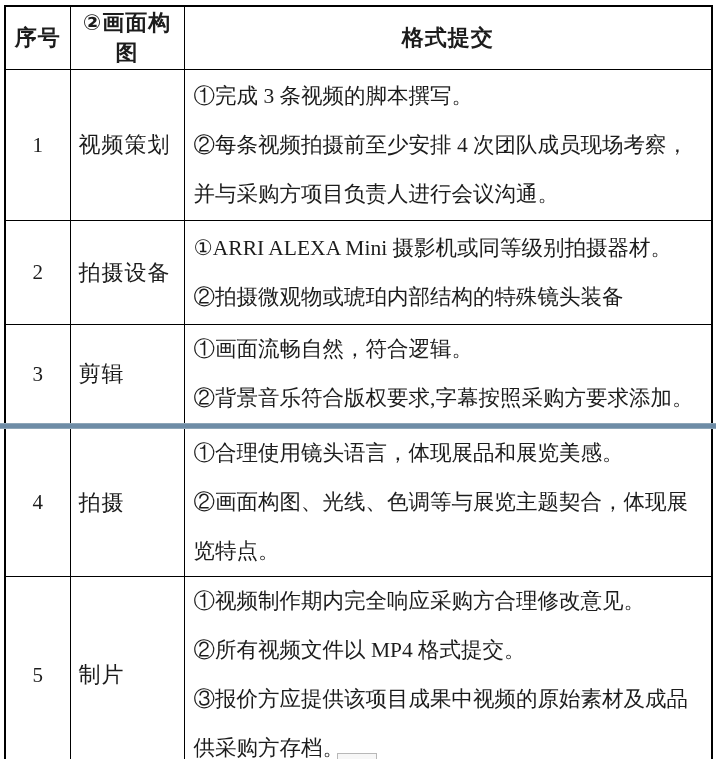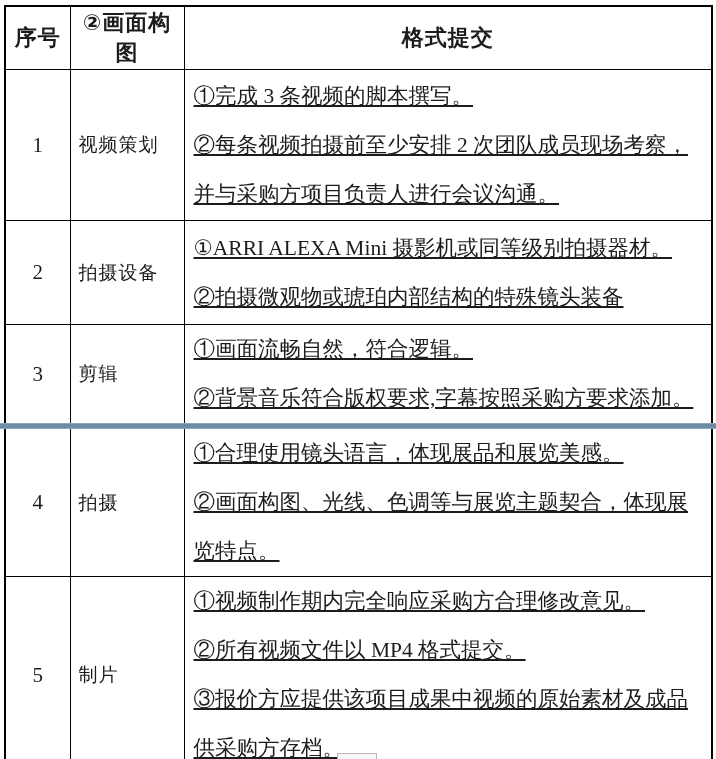--- a/index.html
+++ b/index.html
@@ -31,31 +31,31 @@
     text-align: center;
     vertical-align: middle;
     letter-spacing: 1px;
   }
   td.no-cell {
     text-align: center;
     vertical-align: middle;
     font-size: 21px;
   }
   td.module-cell {
-    font-size: 19px;
+    font-size: 22px;
     vertical-align: middle;
     padding-left: 8px;
     letter-spacing: 1px;
   }
   td.content-cell {
     font-size: 21.5px;
     vertical-align: middle;
     padding: 0 6px 0 9px;
   }
-  .content-item { margin: 0; line-height: 49px; text-decoration: underline; }
+  .content-item { margin: 0; line-height: 49px; }
   .page-break-divider {
     width: 716px; height: 6px;
     background: #6e8ca6;
     border-top: 1px solid #8ea6b8;
     border-bottom: 1px solid #8ea6b8;
   }
   .cutoff-artifact {
     position: absolute;
     left: 337px; top: 753px;
     width: 40px; height: 12px;
@@ -78,21 +78,21 @@
       <th class="hdr">②画面构图</th>
       <th class="hdr">格式提交</th>
     </tr>
   </thead>
   <tbody id="tbody-top">
       <tr>
         <td class="no-cell" style="height: 151px;">1</td>
         <td class="module-cell">视频策划</td>
         <td class="content-cell">
           <p class="content-item">①完成 3 条视频的脚本撰写。</p>
-          <p class="content-item">②每条视频拍摄前至少安排 2 次团队成员现场考察，并与采购方项目负责人进行会议沟通。</p>
+          <p class="content-item">②每条视频拍摄前至少安排 4 次团队成员现场考察，并与采购方项目负责人进行会议沟通。</p>
         </td>
       </tr>
       <tr>
         <td class="no-cell" style="height: 104px;">2</td>
         <td class="module-cell">拍摄设备</td>
         <td class="content-cell">
           <p class="content-item">①ARRI ALEXA Mini 摄影机或同等级别拍摄器材。</p>
           <p class="content-item">②拍摄微观物或琥珀内部结构的特殊镜头装备</p>
         </td>
       </tr>

